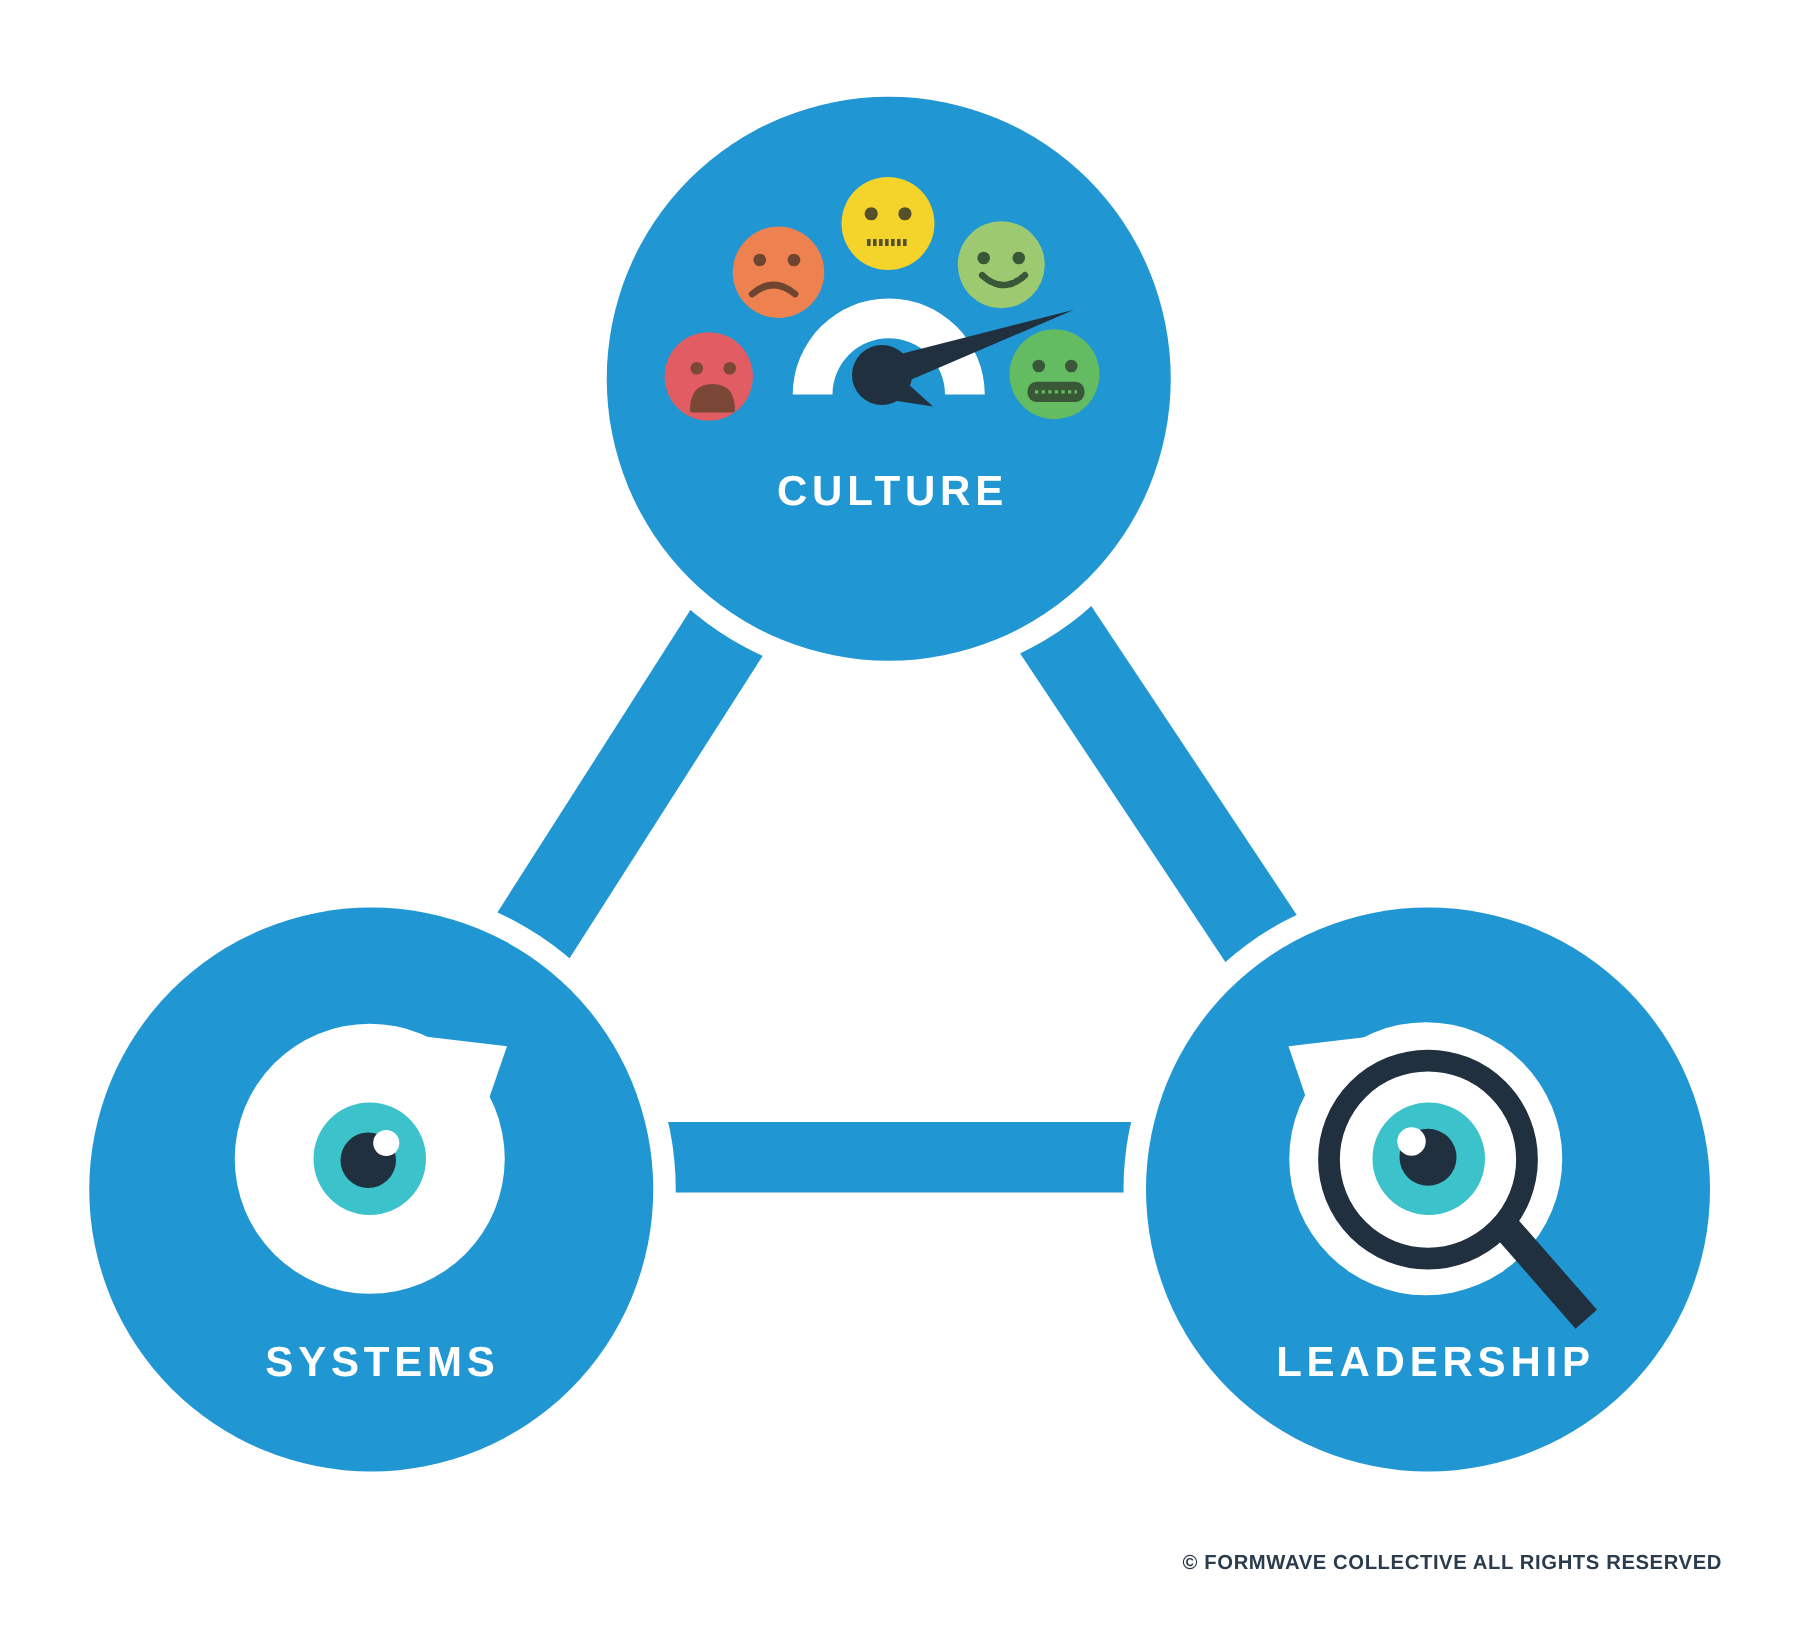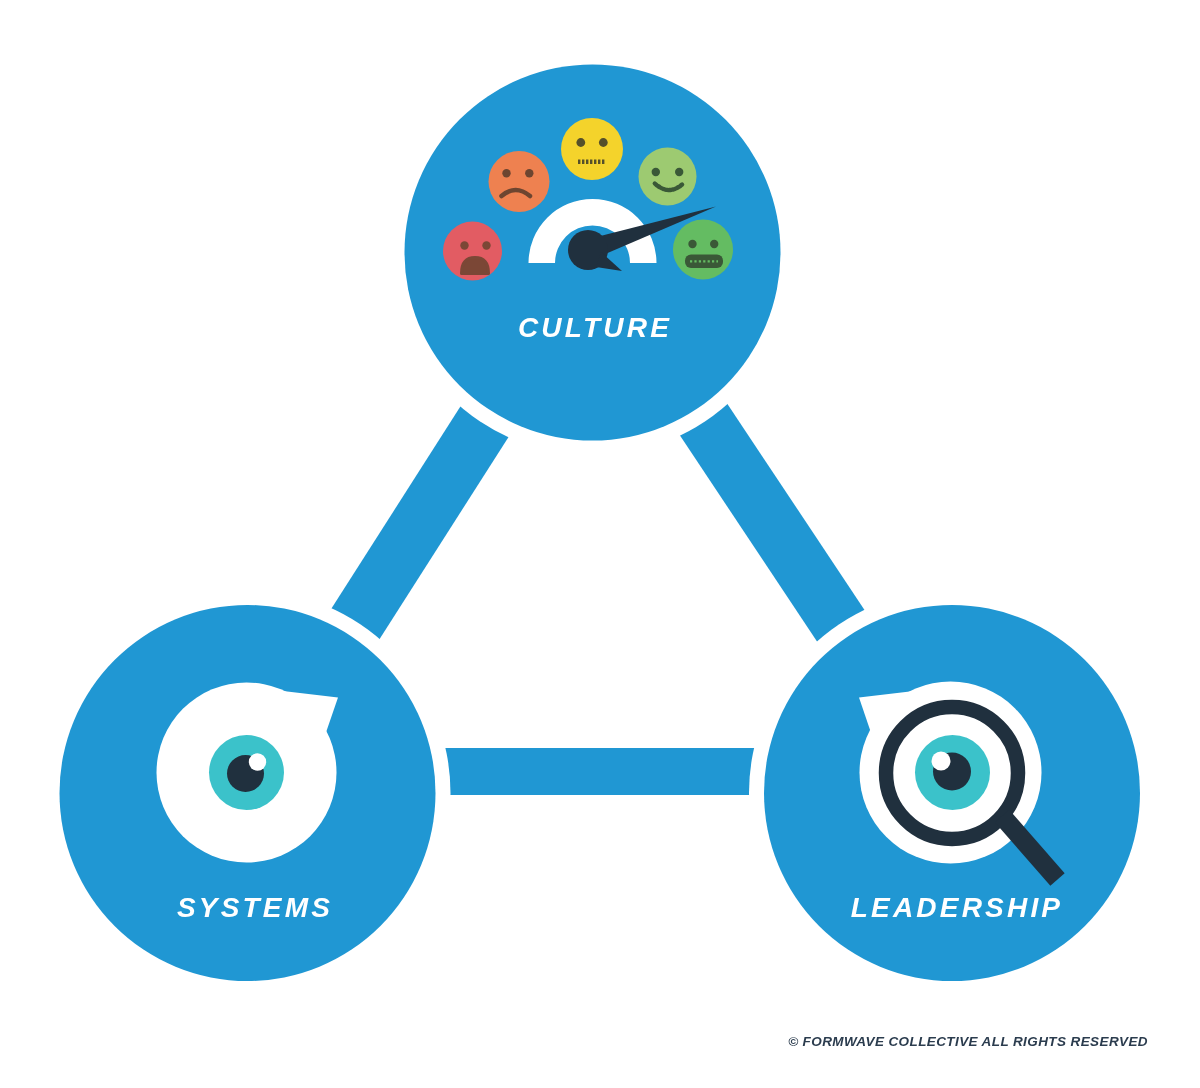--- a/index.html
+++ b/index.html
@@ -2,21 +2,21 @@
 <html style="--c-background: #ffffff; --c-node_blue: #2097d3; --c-navy: #20303e; --c-white: #ffffff; --c-teal_iris: #3bc2ca; --c-face_red: #e25c63; --c-face_orange: #ee8150; --c-face_yellow: #f4d32b; --c-face_light_green: #9dca71; --c-face_green: #64bc62; --c-feature_maroon: #7b4736; --c-feature_brown: #6d4530; --c-feature_olive: #55502a; --c-feature_dark_green: #3a5837; --c-copyright_text: #2b3c4e;"><head>
 <meta charset="utf-8">
 <style>
   html, body { margin: 0; padding: 0; }
   body {
     width: 1200px; height: 1088px;
     background: var(--c-background, #ffffff);
     font-family: "Liberation Sans", sans-serif;
     overflow: hidden;
   }
-  .stage { width: 1200px; height: 1088px; position: relative; font-style: italic; }
+  .stage { width: 1200px; height: 1088px; position: relative; }
   svg { display: block; }
   .node-label {
     font-family: "Liberation Sans", sans-serif;
     font-weight: 700;
     font-size: 28px;
     letter-spacing: 3.2px;
     fill: var(--c-white, #fff);
   }
   .copyright {
     font-family: "Liberation Sans", sans-serif;

